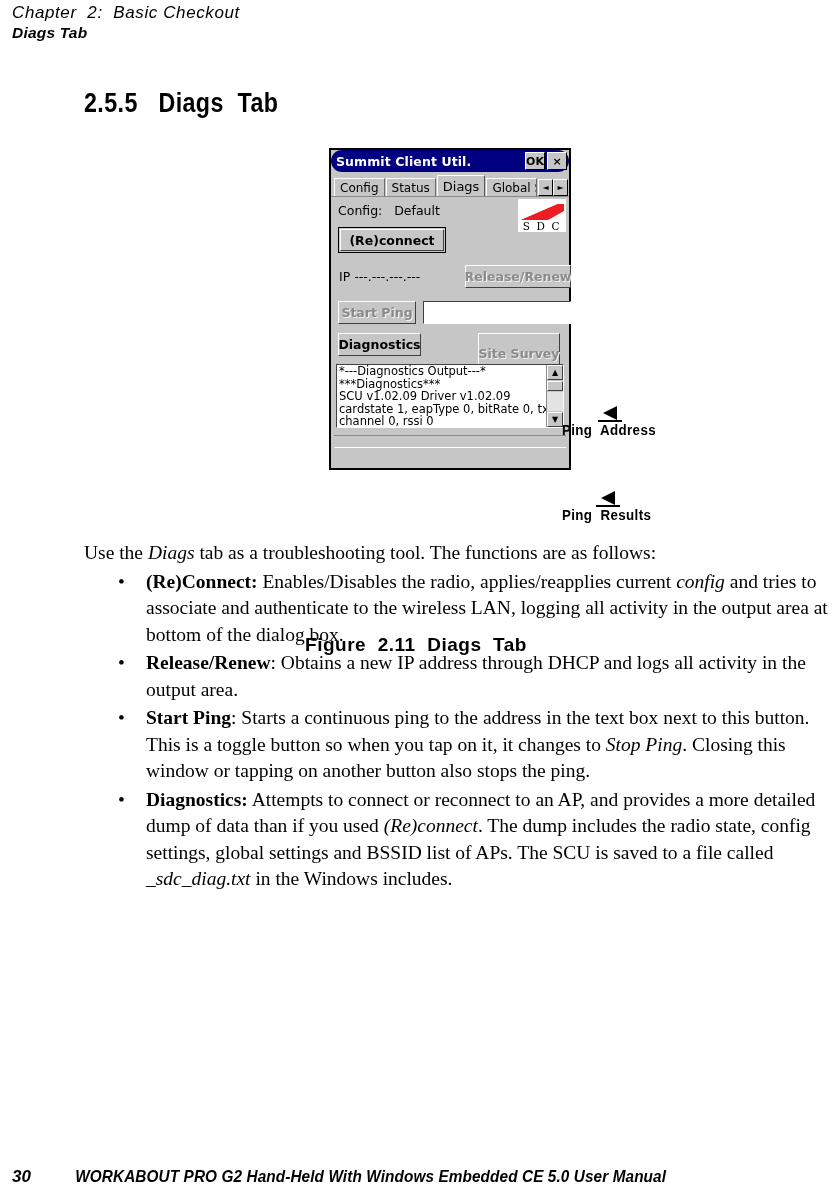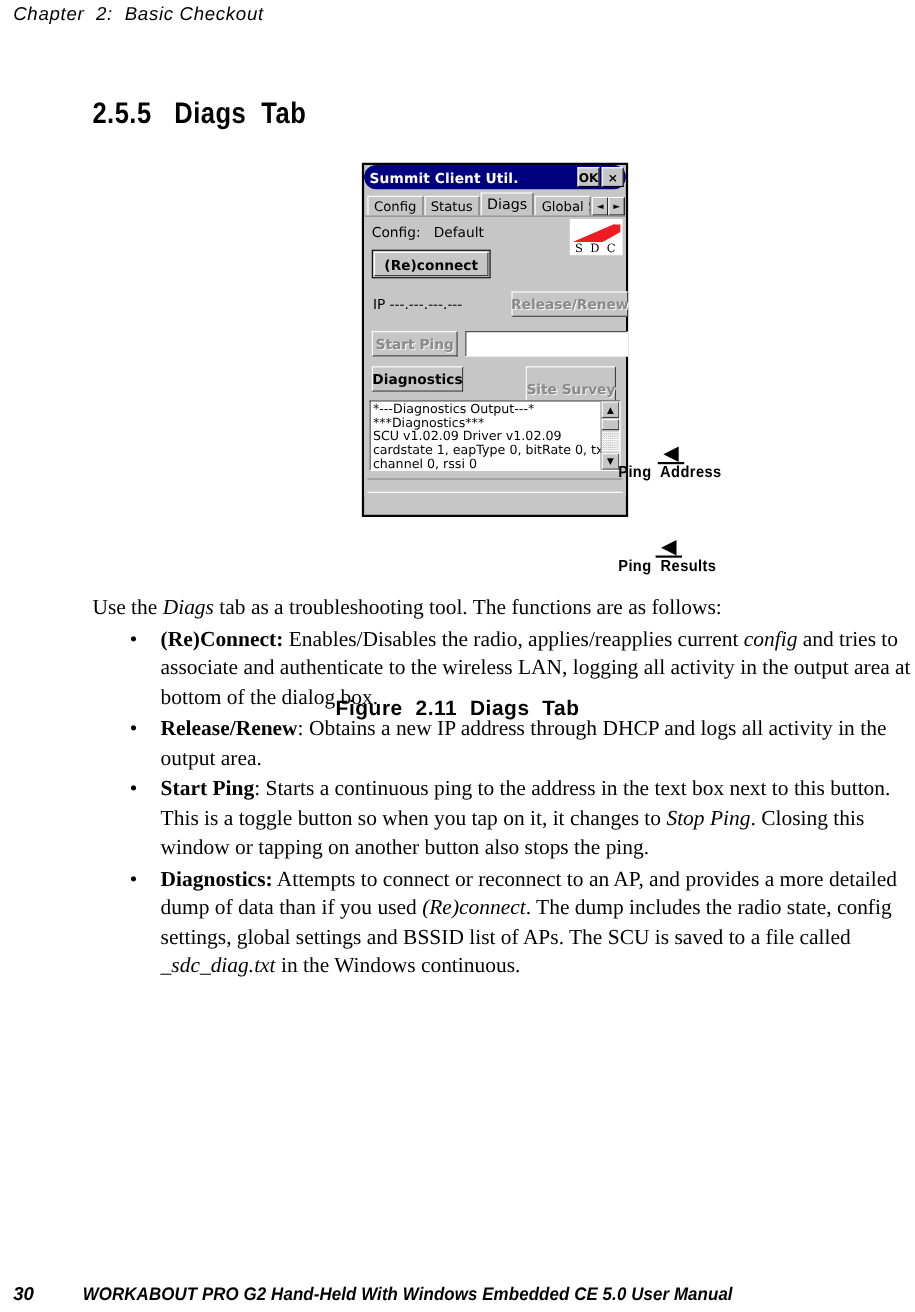--- a/index.html
+++ b/index.html
@@ -431,20 +431,21 @@
     transform: scaleX(0.93);
     transform-origin: left baseline;
     white-space: nowrap;
   }
 </style>
 </head>
 <body>
 
 <div class="runhead">
   <div class="chapline">Chapter  2:  Basic Checkout</div>
+  <div class="tabline">Diags Tab</div>
 </div>
 
 <div class="section-heading">2.5.5   Diags  Tab</div>
 
 <div class="figure-wrap">
 
   <div class="device">
 
     <div class="titlebar">
       <span class="title-text">Summit Client Util.</span>
@@ -536,21 +537,21 @@
     <li>
       <span class="bullet-dot">•</span>
       <b>Release/Renew</b><span>: Obtains a new IP address through DHCP and logs all activity in the output area.</span>
     </li>
     <li>
       <span class="bullet-dot">•</span>
       <b>Start Ping</b><span>: Starts a continuous ping to the address in the text box next to this button. This is a toggle button so when you tap on it, it changes to </span><i>Stop Ping</i><span>. Closing this window or tapping on another button also stops the ping.</span>
     </li>
     <li>
       <span class="bullet-dot">•</span>
-      <b>Diagnostics:</b><span> Attempts to connect or reconnect to an AP, and provides a more detailed dump of data than if you used </span><i>(Re)connect</i><span>. The dump includes the radio state, config settings, global settings and BSSID list of APs. The SCU is saved to a file called </span><i>_sdc_diag.txt</i><span> in the Windows continuous.</span>
+      <b>Diagnostics:</b><span> Attempts to connect or reconnect to an AP, and provides a more detailed dump of data than if you used </span><i>(Re)connect</i><span>. The dump includes the radio state, config settings, global settings and BSSID list of APs. The SCU is saved to a file called </span><i>_sdc_diag.txt</i><span> in the Windows includes.</span>
     </li>
   </ul>
 </div>
 
 <div class="footer">
   <span class="pagenum">30</span>
   <span class="footer-text">WORKABOUT PRO G2 Hand-Held With Windows Embedded CE 5.0 User Manual</span>
 </div>
 
 </body></html>

